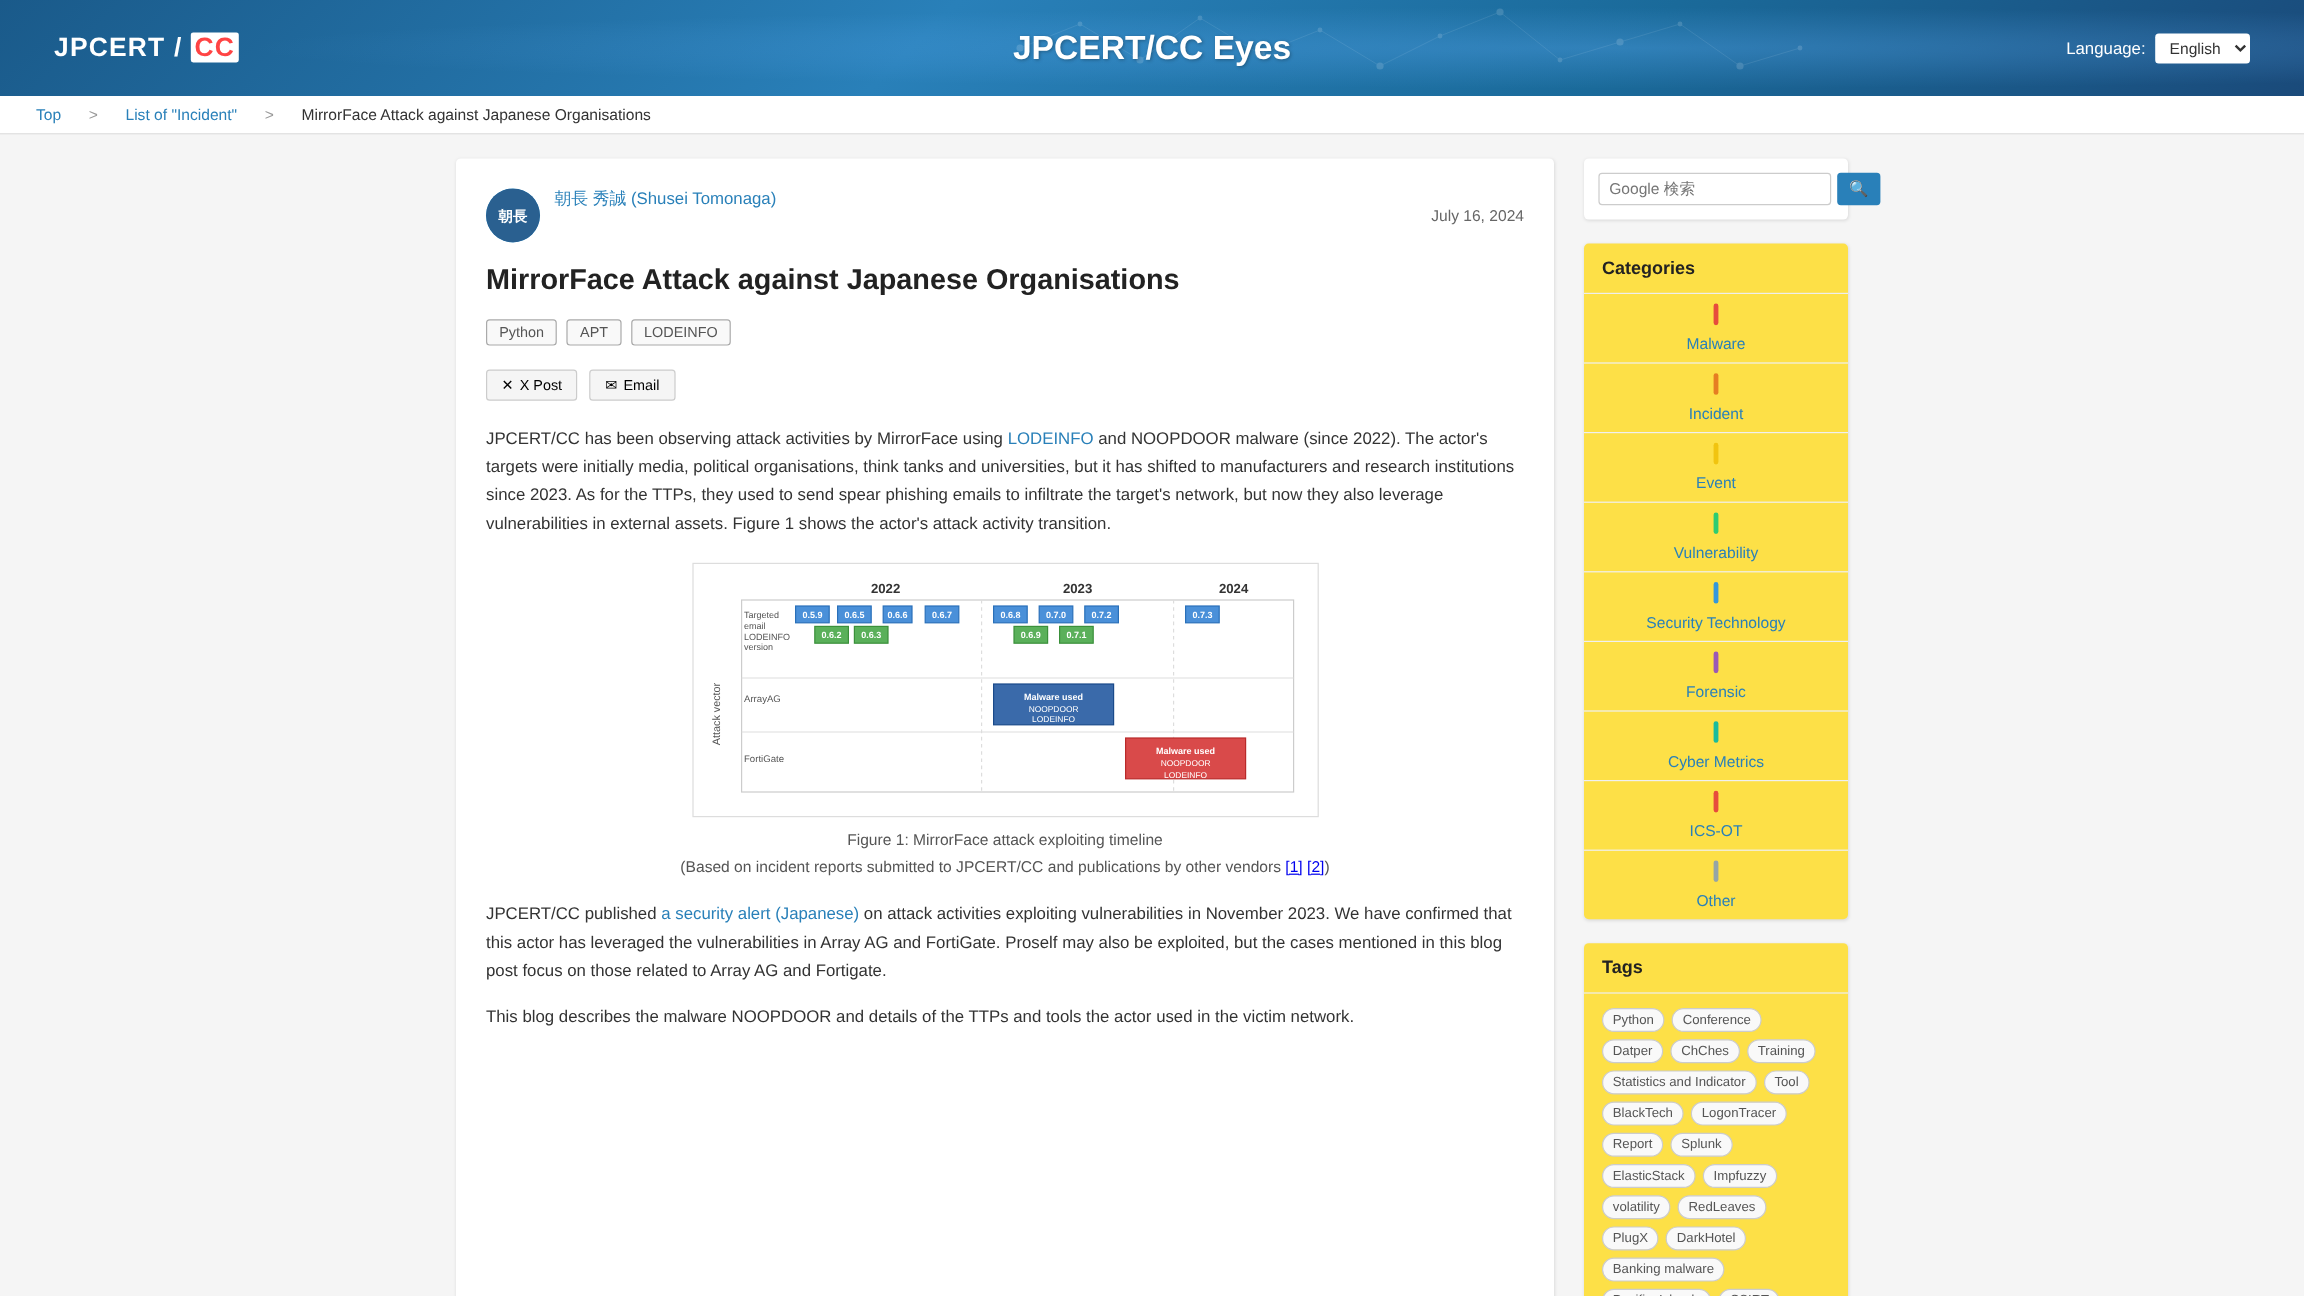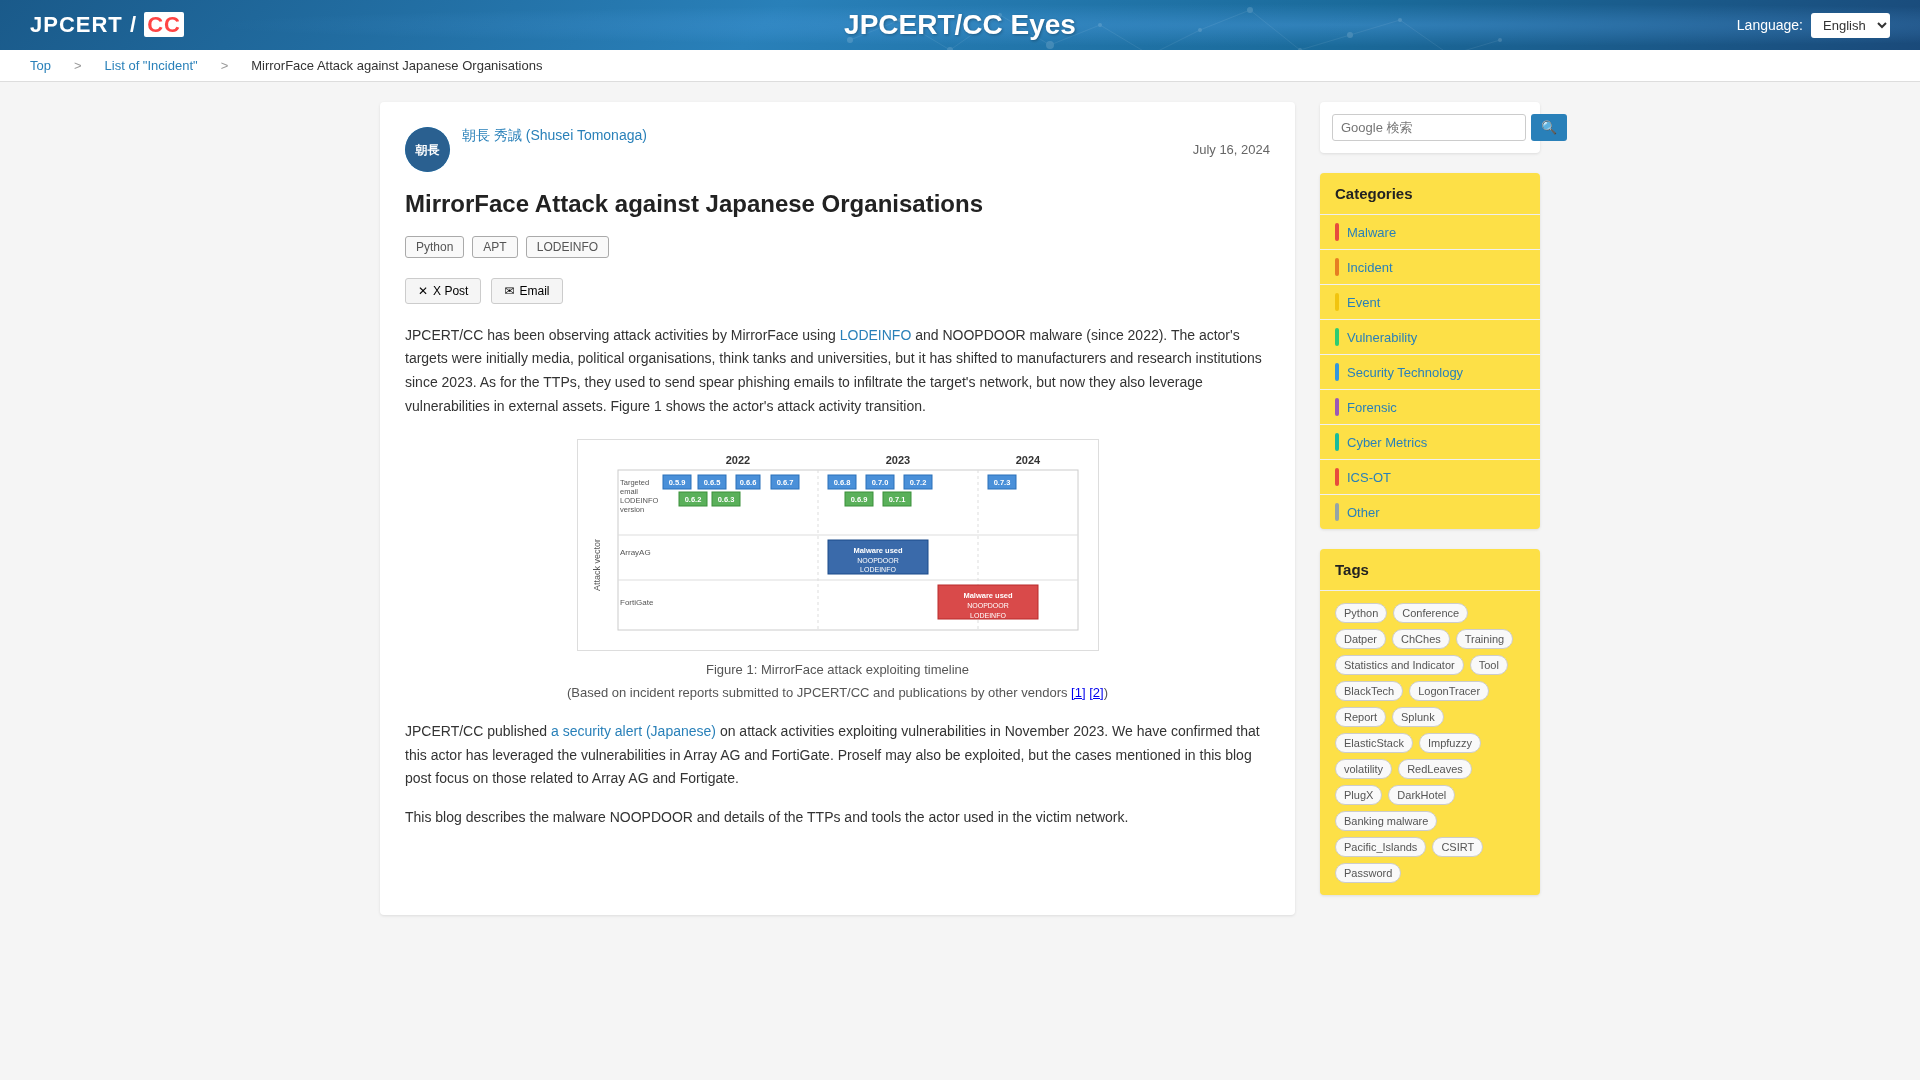--- a/index.html
+++ b/index.html
@@ -1,21 +1,21 @@
 <!DOCTYPE html>
 <html><head>
   <meta charset="utf-8">
   <style>
     * { margin: 0; padding: 0; box-sizing: border-box; }
     body { font-family: Arial, sans-serif; font-size: 14px; background: #f5f5f5; color: #333; }
 
     
     .header {
       background: linear-gradient(135deg, #1a5a8a 0%, #2980b9 40%, #1a6a9a 70%, #1a4a7a 100%);
-      padding: 0;
+      padding: 15px;
       position: relative;
       overflow: hidden;
     }
     .header::before {
       content: '';
       position: absolute;
       top: 0; left: 0; right: 0; bottom: 0;
       background: radial-gradient(ellipse at 70% 50%, rgba(100,180,255,0.3) 0%, transparent 60%);
     }
     .header-inner {
@@ -250,20 +250,21 @@
     .cat-list {
       list-style: none;
     }
     .cat-item {
       display: flex;
       align-items: center;
       padding: 8px 15px;
       border-bottom: 1px solid #f0f0f0;
       cursor: pointer;
       gap: 8px;
+      flex-direction: column;
     }
     .cat-item:last-child { border-bottom: none; }
     .cat-dot {
       width: 4px;
       height: 18px;
       border-radius: 2px;
       flex-shrink: 0;
     }
     .cat-name {
       font-size: 13px;

